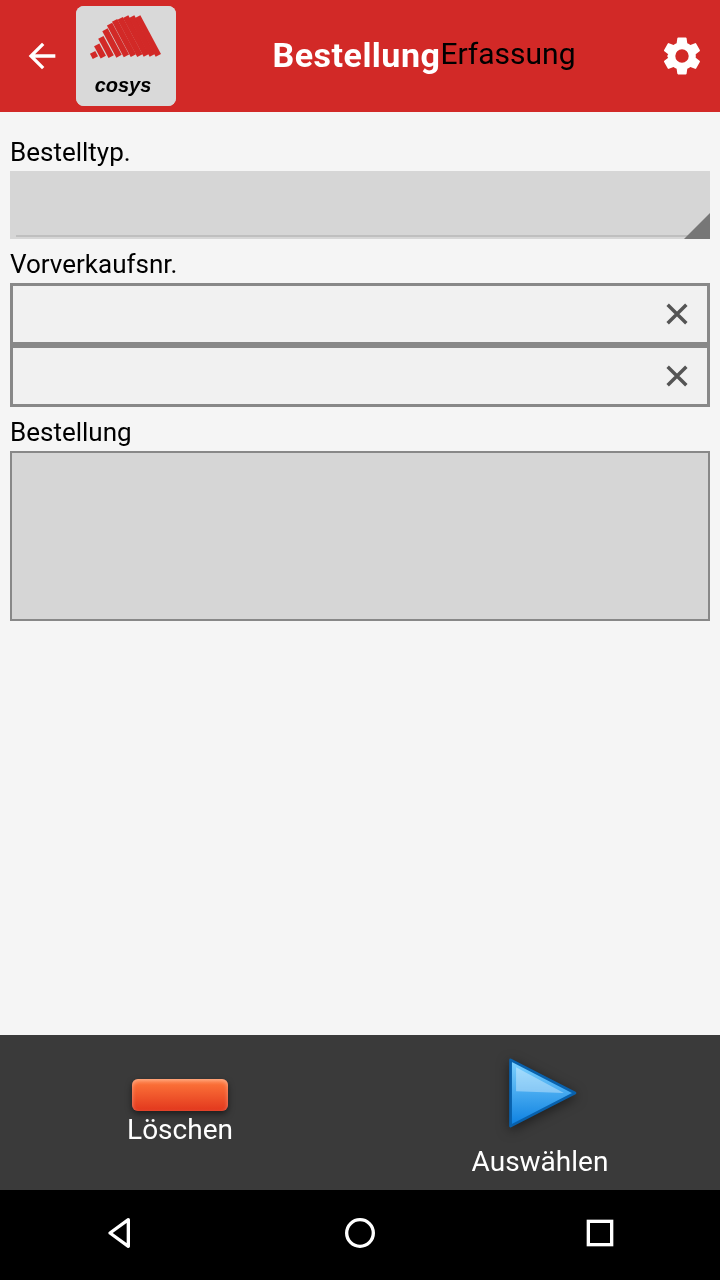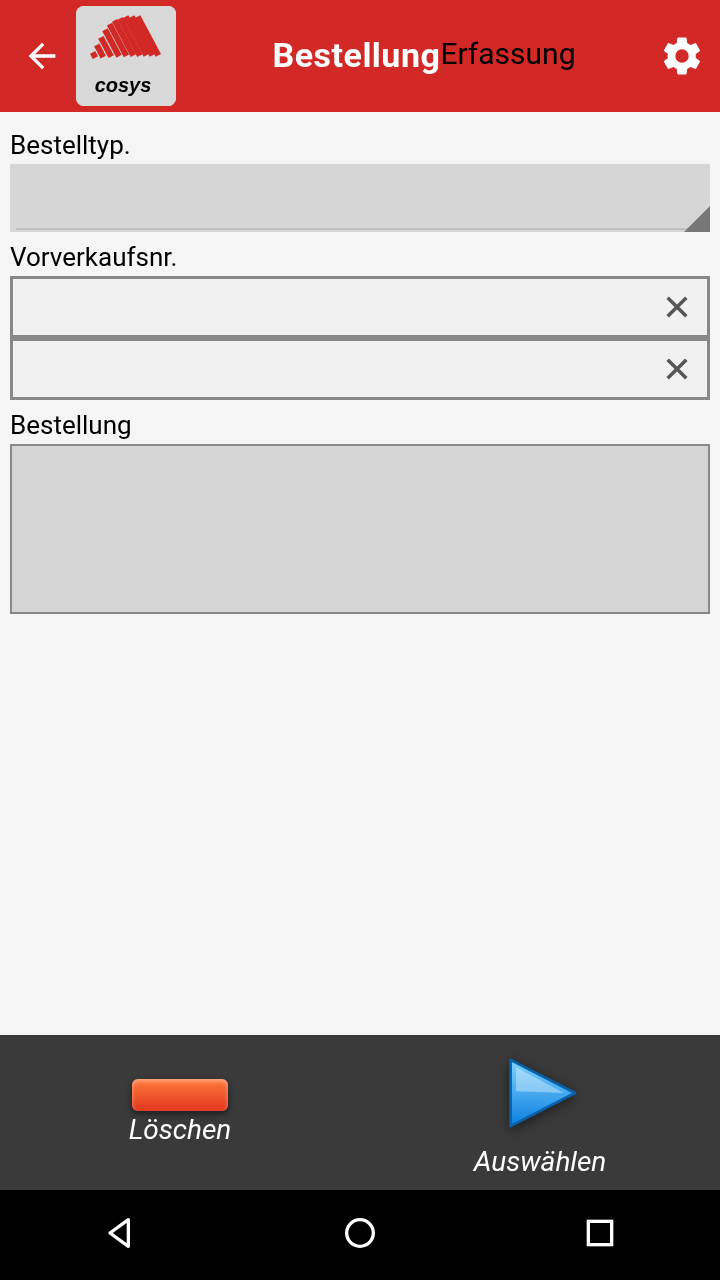--- a/index.html
+++ b/index.html
@@ -12,34 +12,34 @@
   .back-btn svg { width: 40px; height: 40px; }
   .logo { width: 100px; height: 100px; border-radius: 8px; background: #d9d9d9; margin-left: 2px; margin-right: 18px; display: flex; align-items: center; justify-content: center; position: relative; overflow: hidden; }
   .logo svg { width: 100%; height: 100%; }
   .titles { flex: 1; display: flex; flex-direction: row; justify-content: center; }
   .title { color: #fff; font-size: 34px; font-weight: 700; line-height: 1.1; letter-spacing: 0.5px; }
   .subtitle { color: #000000; font-size: 30px; line-height: 1.1; }
   .settings-btn { width: 56px; height: 56px; display: flex; align-items: center; justify-content: center; }
   .settings-btn svg { width: 46px; height: 46px; }
 
   
-  .form { padding: 8px 10px 0 10px; }
+  .form { padding: 15px 10px 0 10px; }
   .field-label { font-size: 26px; color: #000; margin-top: 10px; margin-bottom: 4px; }
   .spinner { background: #d6d6d6; height: 68px; border: none; position: relative; }
   .spinner::after { content:""; position:absolute; right:0; bottom:0; width:0; height:0; border-left: 26px solid transparent; border-bottom: 26px solid #777; }
   .spinner-underline { position:absolute; left:6px; right:6px; bottom:2px; height:2px; background:#bfbfbf; }
   .textwrap { display:flex; align-items:center; background:#f1f1f1; border:3px solid #888; height:62px; }
   .textwrap input { flex:1; border:none; background:transparent; font-size:26px; padding:0 12px; outline:none; }
   .clear-x { width:60px; height:100%; display:flex; align-items:center; justify-content:center; }
   .clear-x svg { width:32px; height:32px; }
   .commentbox { width:100%; height:170px; background:#d6d6d6; border:2px solid #888; padding:10px; font-size:26px; resize:none; outline:none; }
 
   
   .actionbar { margin-top:auto; height:155px; background:#3a3a3a; display:flex; }
-  .action { flex:1; display:flex; flex-direction:column; align-items:center; justify-content:center; gap:2px;font-style:italic; }
+  .action { flex:1; display:flex; flex-direction:column; align-items:center; justify-content:center; gap:2px; }
   .action-label { color:#fff; font-size:28px; }
   .minus-pill { width:96px; height:32px; border-radius:6px; background: linear-gradient(#ff7a3c,#e2371d); box-shadow: 0 3px 6px rgba(0,0,0,.5), inset 0 2px 4px rgba(255,255,255,.4); }
   .play-icon svg { width:92px; height:92px; filter: drop-shadow(0 3px 6px rgba(0,0,0,.5)); }
 
   
   .navbar { height:90px; background:#000; display:flex; align-items:center; justify-content:space-around; }
   .nav-item svg { width:40px; height:40px; }
 </style>
 </head>
 <body>

